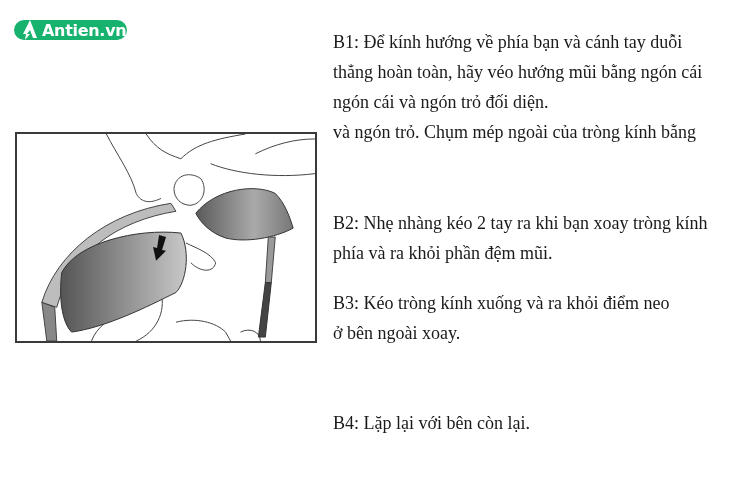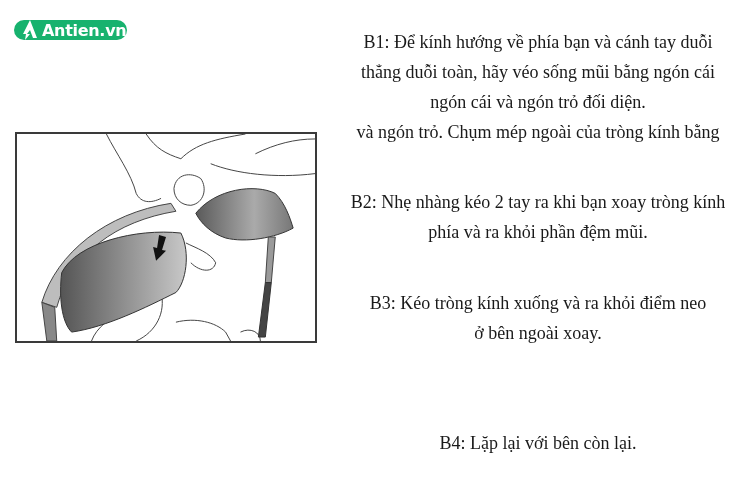--- a/index.html
+++ b/index.html
@@ -14,26 +14,26 @@
       color: #ffffff; font-family: "DejaVu Sans", sans-serif; font-weight: bold;
       font-size: 16px; letter-spacing: -0.3px;
     }
     .illus {
       position: absolute; left: 15px; top: 132px; width: 302px; height: 211px;
       border: 2px solid #3a3a3a; box-sizing: border-box; background: #fff; overflow: hidden;
     }
     .illus svg { width: 100%; height: 100%; display: block; }
     .step {
       position: absolute; left: 333px; width: 410px;
-      font-family: "Liberation Serif", serif; font-size: 18px; line-height: 30px; color: #1a1a1a; text-align: center;
+      font-family: "Liberation Serif", serif; font-size: 18px; line-height: 30px; color: #1a1a1a;
     }
     #s1 { top: 27px; }
-    #s2 { top: 187px; }
+    #s2 { top: 208px; }
     #s3 { top: 288px; }
-    #s4 { top: 408px; margin-top: 20px; }
+    #s4 { top: 408px; }
   </style>
 </head>
 <body>
 
 <div class="logo">
   <svg viewBox="0 0 16 20">
     <path d="M8 0 L15 18 L11 18 L8 10 L5 14 L8 14 L3 20 L4 14 L1 14 Z" fill="#fff"></path>
   </svg>
   <span class="logo-text">Antien.vn</span>
 </div>
@@ -76,21 +76,21 @@
     <path d="M250 150 L256 150 L250 205 L243 205 Z" fill="#444" stroke="#333" stroke-width="1"></path>
 
     <g>
       <path d="M143 102 L150 104 L146 117 L150 118 L140 128 L137 114 L141 115 Z" fill="#111"></path>
     </g>
   </svg>
 </div>
 
 <div class="step" id="s1">
   <div>B1: Để kính hướng về phía bạn và cánh tay duỗi</div>
-  <div>thẳng duỗi toàn, hãy véo sống mũi bằng ngón cái</div>
+  <div>thẳng hoàn toàn, hãy véo hướng mũi bằng ngón cái</div>
   <div>ngón cái và ngón trỏ đối diện.</div>
   <div>và ngón trỏ. Chụm mép ngoài của tròng kính bằng</div>
 </div>
 <div class="step" id="s2">
   <div>B2: Nhẹ nhàng kéo 2 tay ra khi bạn xoay tròng kính</div>
   <div>phía và ra khỏi phần đệm mũi.</div>
 </div>
 <div class="step" id="s3">
   <div>B3: Kéo tròng kính xuống và ra khỏi điểm neo</div>
   <div>ở bên ngoài xoay.</div>

